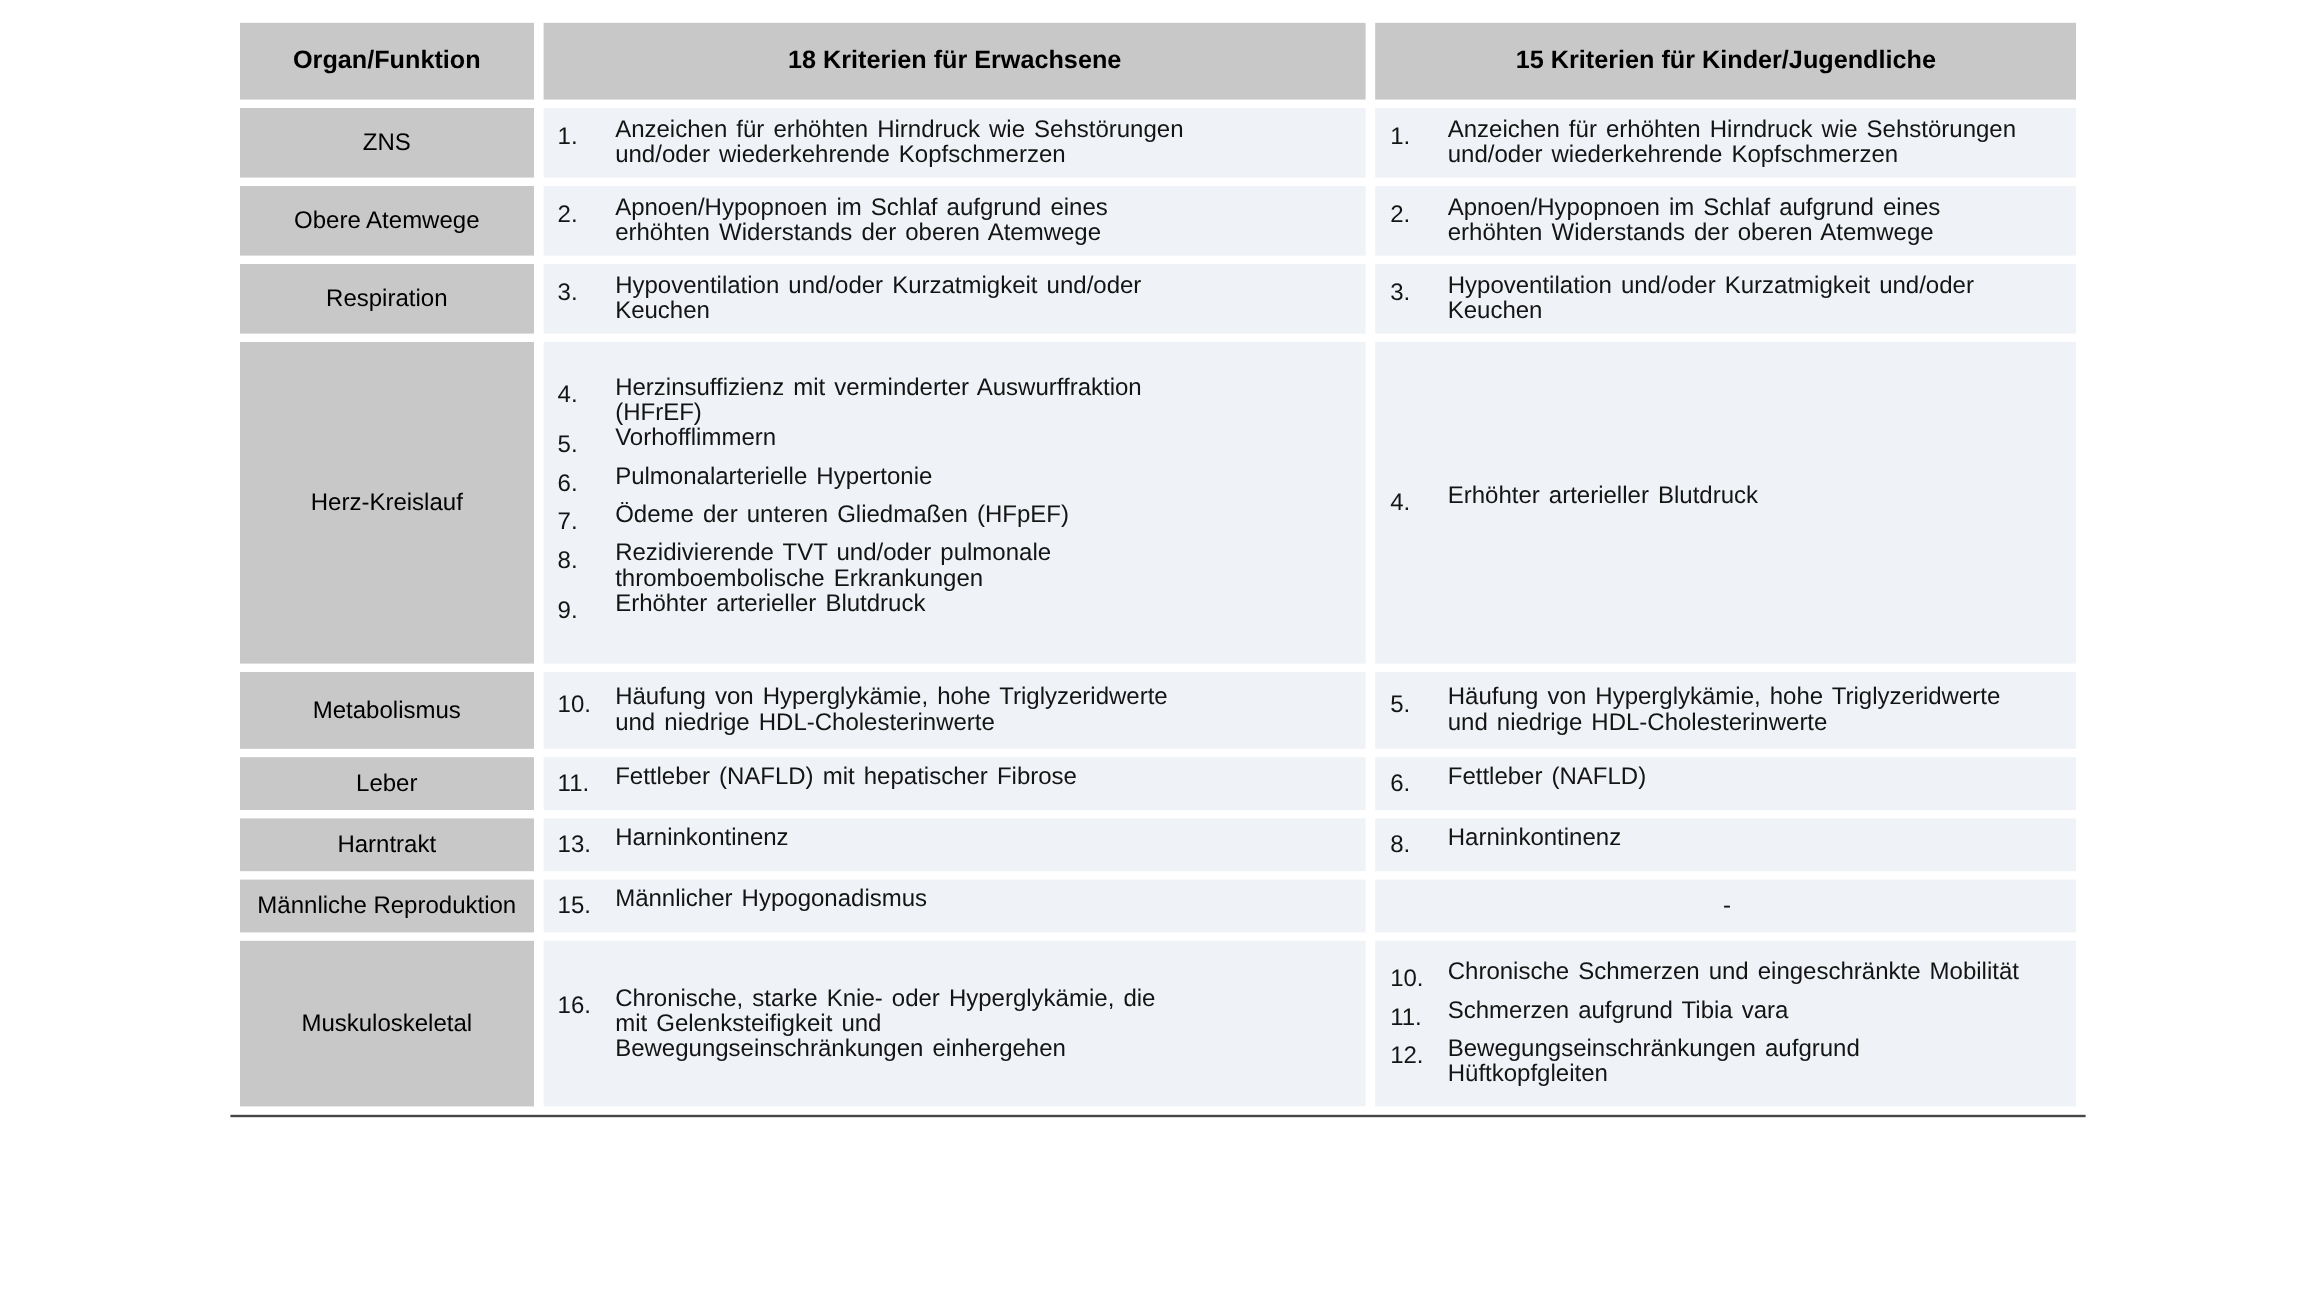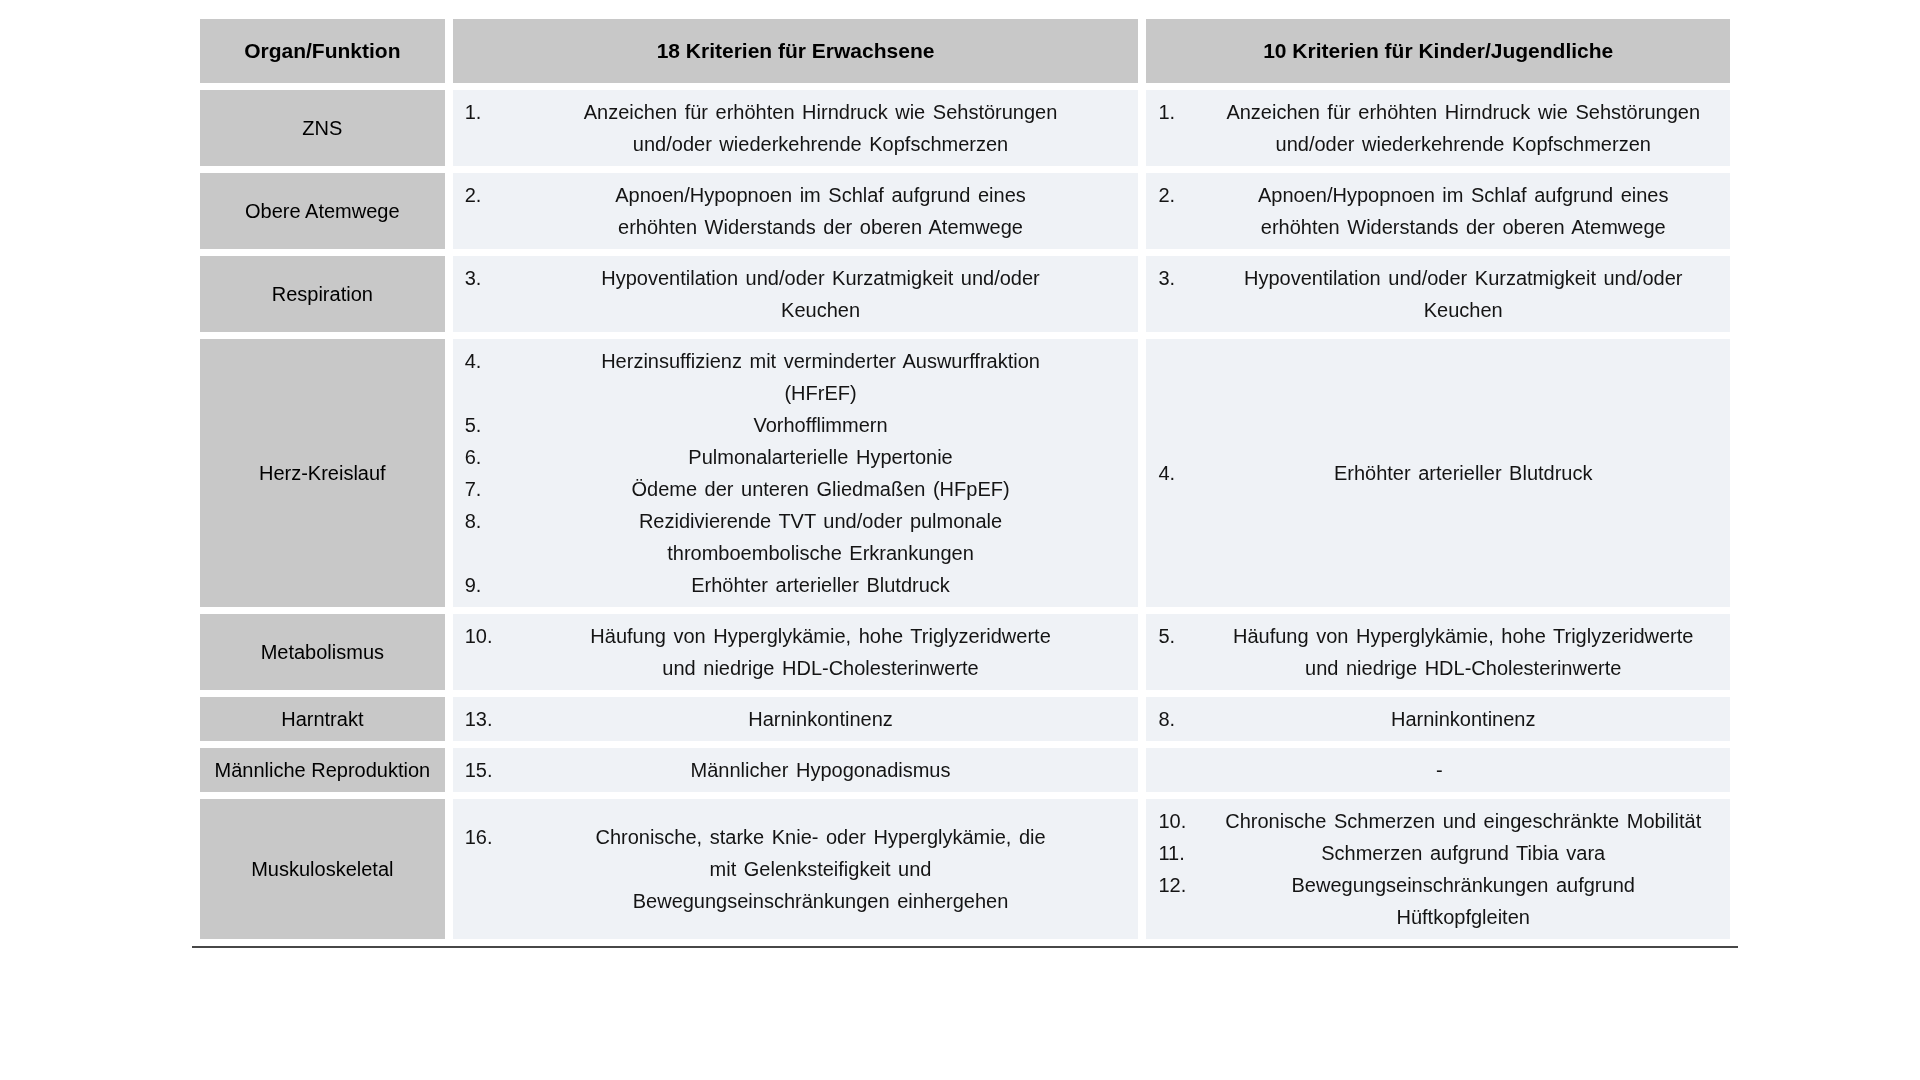--- a/index.html
+++ b/index.html
@@ -65,22 +65,21 @@
   }
   .num{
     flex:none;
     width:48px;
     line-height:32px;
   }
   .txt{
     flex:1;
     white-space:pre-line;
     word-spacing:2px;
-    line-height:32px;
-    text-align:center;
+    line-height:21px;
   }
   td.dash{
     text-align:center;
     font-size:20px;
     vertical-align:middle;
   }
 </style>
 </head>
 <body>
 
@@ -89,21 +88,21 @@
     <table class="criteria">
       <colgroup>
         <col class="c-organ">
           <col class="c-adult">
           <col class="c-child">
       </colgroup>
       <tbody>
           <tr style="height:64px">
         <th class="head">Organ/Funktion</th>
         <th class="head">18 Kriterien für Erwachsene</th>
-        <th class="head">10 Kriterien für Kinder/Jugendliche</th>
+        <th class="head">15 Kriterien für Kinder/Jugendliche</th>
       </tr>
 
       <tr style="height:58px">
         <td class="organ">ZNS</td>
         <td class="crit">
           <div class="item">
             <span class="num">1.</span>
             <span class="txt">Anzeichen für erhöhten Hirndruck wie Sehstörungen
 und/oder wiederkehrende Kopfschmerzen</span>
           </div>
@@ -202,20 +201,35 @@
         </td>
         <td class="crit">
           <div class="item">
             <span class="num">5.</span>
             <span class="txt">Häufung von Hyperglykämie, hohe Triglyzeridwerte
 und niedrige HDL-Cholesterinwerte</span>
           </div>
         </td>
       </tr>
 
+      <tr style="height:33px">
+        <td class="organ">Leber</td>
+        <td class="crit">
+          <div class="item">
+            <span class="num">11.</span>
+            <span class="txt">Fettleber (NAFLD) mit hepatischer Fibrose</span>
+          </div>
+        </td>
+        <td class="crit">
+          <div class="item">
+            <span class="num">6.</span>
+            <span class="txt">Fettleber (NAFLD)</span>
+          </div>
+        </td>
+      </tr>
 
 
       <tr style="height:33px">
         <td class="organ">Harntrakt</td>
         <td class="crit">
           <div class="item">
             <span class="num">13.</span>
             <span class="txt">Harninkontinenz</span>
           </div>
         </td>

